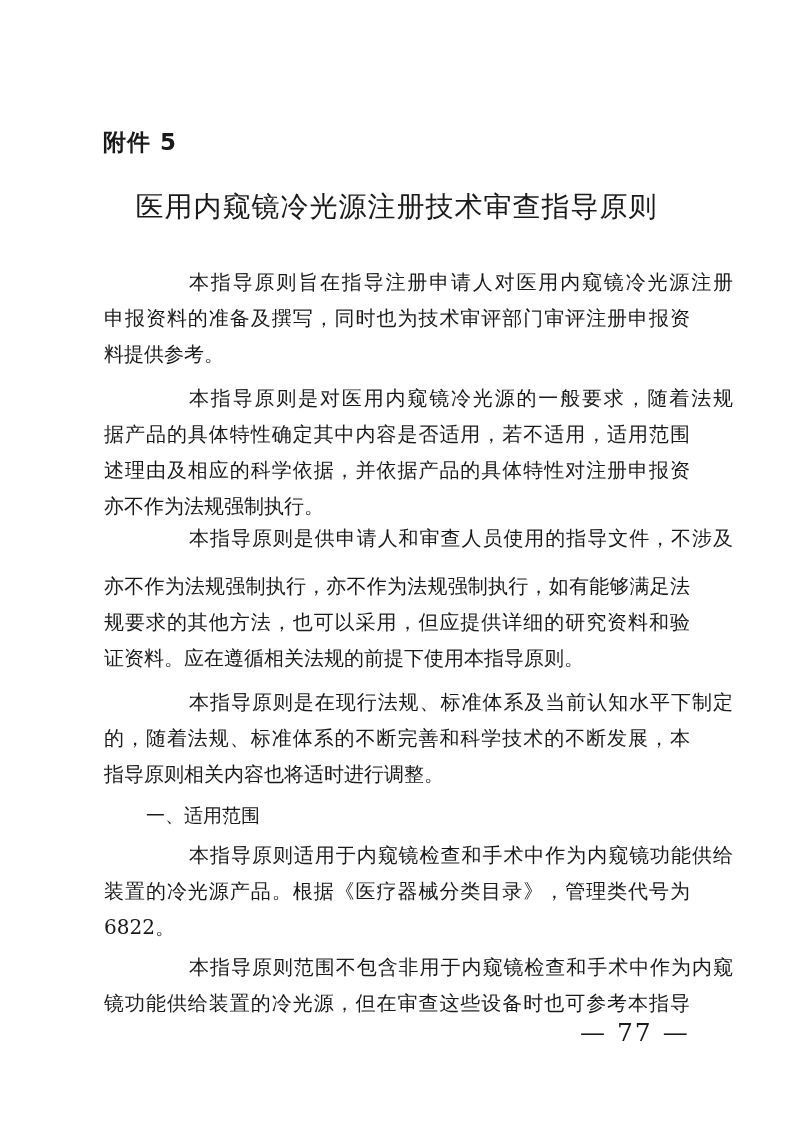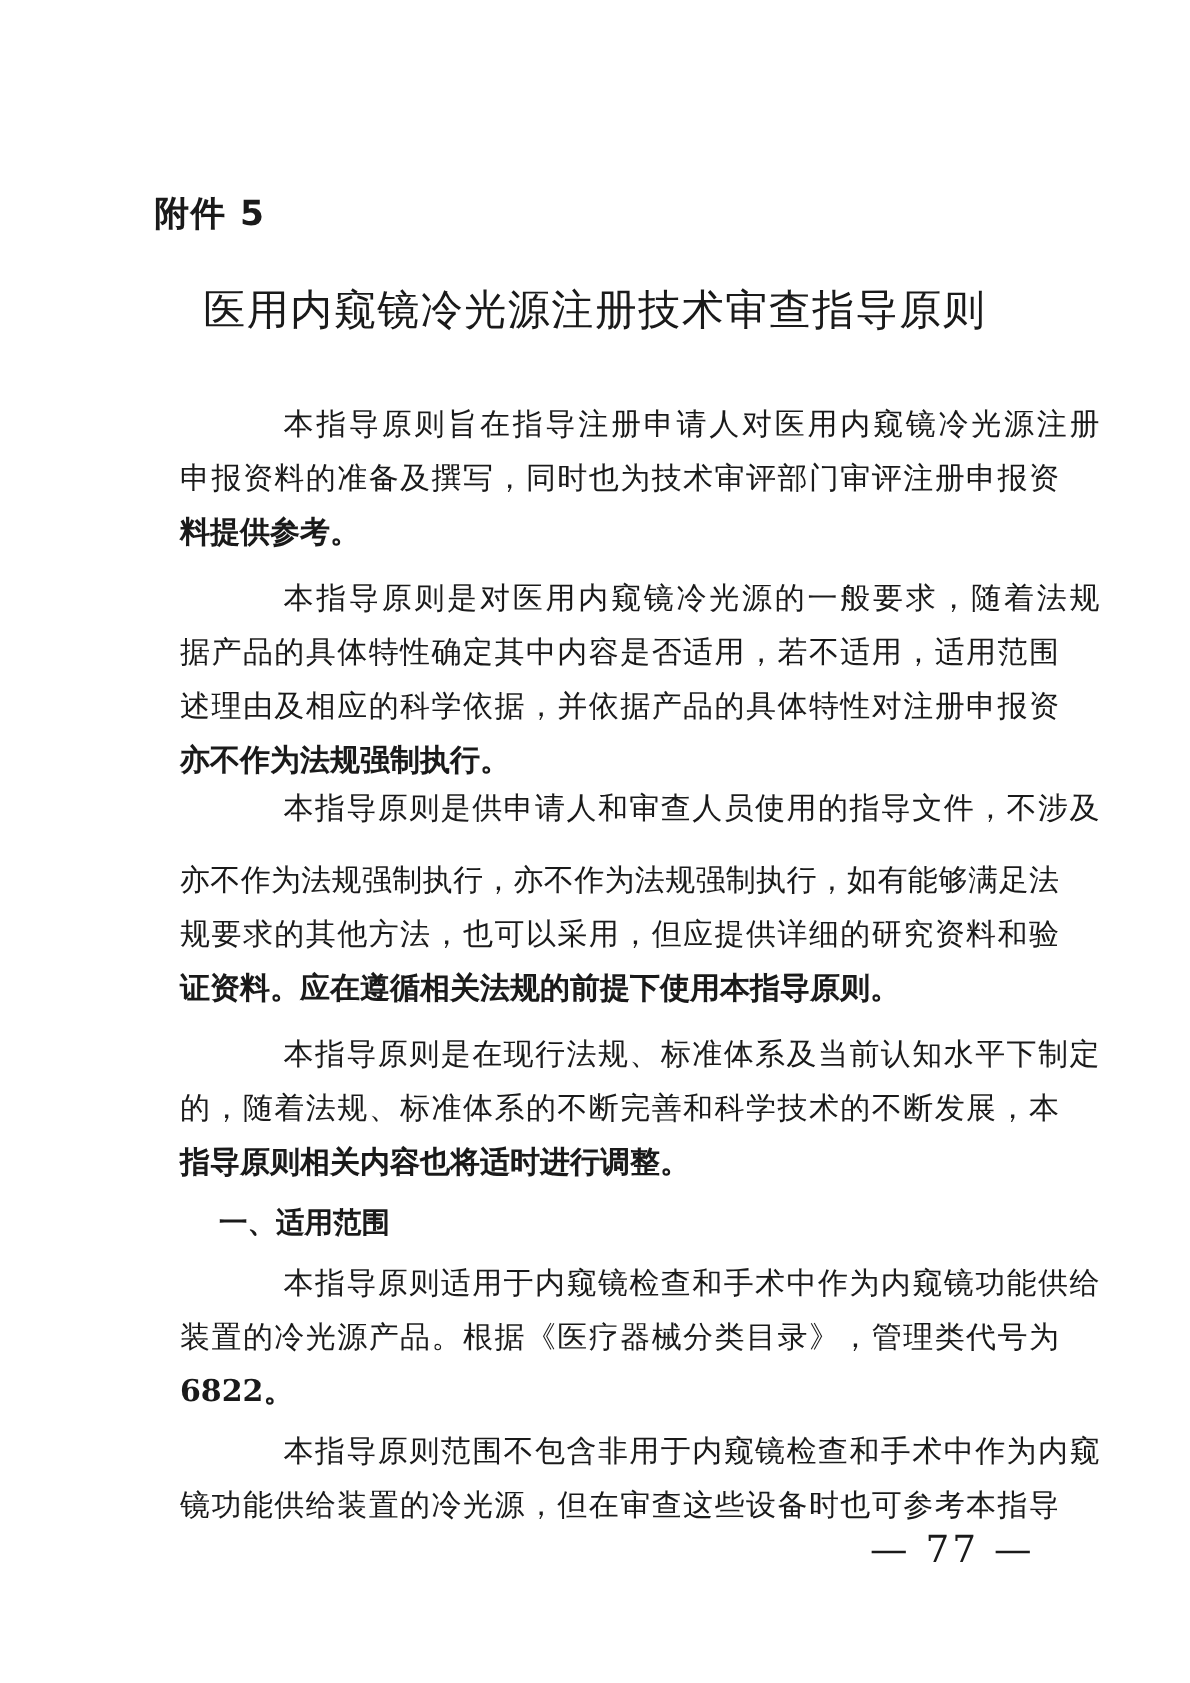--- a/index.html
+++ b/index.html
@@ -13,30 +13,30 @@
     font-family: "DejaVu Sans", "Liberation Sans", sans-serif;
     font-size: 23px; font-weight: bold; letter-spacing: 1px;
   }
   .title {
     position: absolute; left: 0; width: 793px; top: 188px;
     text-align: center;
     font-size: 28px; letter-spacing: 1px;
     font-family: Liberation Sans, sans-serif;
   }
   .line {
-    position: absolute; left: 120px; width: 586px;
+    position: absolute; left: 104px; width: 586px;
     font-size: 20px; line-height: 24px; white-space: nowrap;
     text-align: justify; text-align-last: justify;
   }
-  .line.last { text-align-last: left; font-weight: bold; }
+  .line.last { text-align-last: left; }
   .line.indent { left: 146px; width: 544px; margin-left: 43px; }
   .heading {
     position: absolute; left: 146px;
     font-family: "DejaVu Sans", "Liberation Sans", sans-serif;
-    font-weight: bold; font-size: 19px; line-height: 24px;
+    font-weight: normal; font-size: 19px; line-height: 24px;
   }
   .page-number {
     position: absolute; left: 580px; top: 1018px;
     font-size: 25px; letter-spacing: 2px;
   }
 </style>
 </head>
 <body>
 
 <div>

